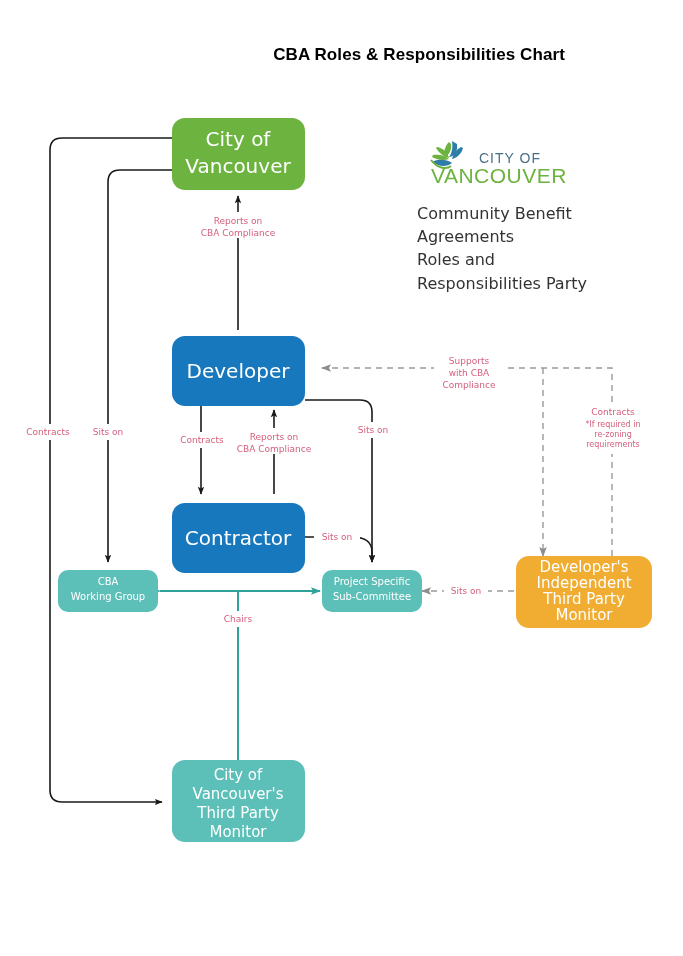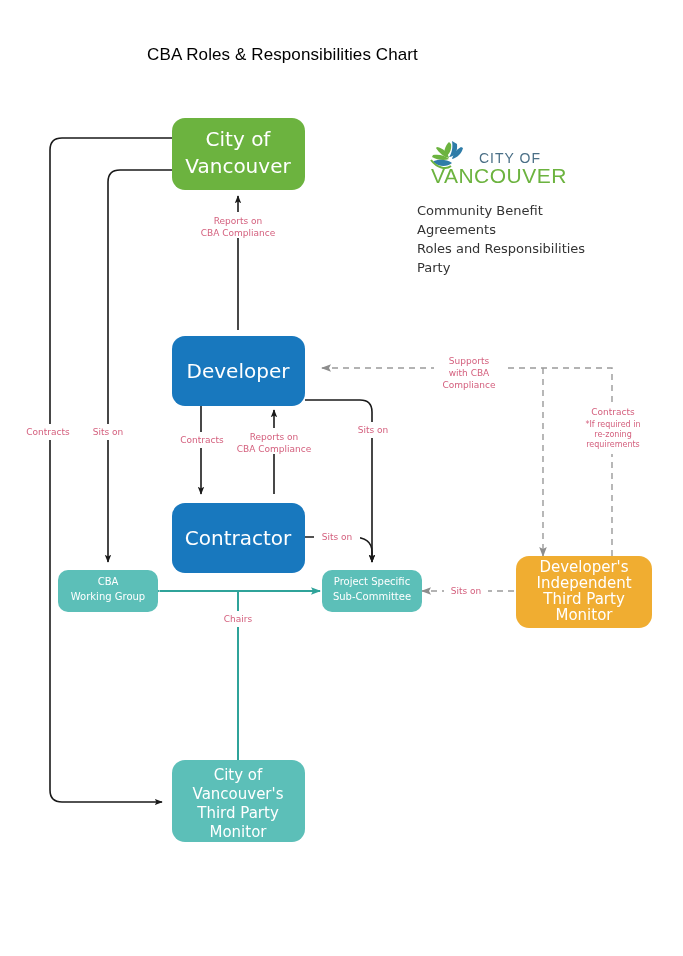--- a/index.html
+++ b/index.html
@@ -13,23 +13,23 @@
     height: 956px;
     position: relative;
     font-family: "DejaVu Sans", "Liberation Sans", sans-serif;
     overflow: hidden;
   }
   #page-title {
     position: absolute;
     top: 45px;
     left: 0;
     width: 565px;
-    text-align: center;
+    text-align: right;
     font-family: "Liberation Sans", sans-serif;
-    font-weight: normal;
+    font-weight: bold;
     font-size: 17px;
     color: #000000;
     letter-spacing: 0.1px;
   }
   #chart-svg {
     position: absolute;
     top: 0;
     left: 0;
   }
   .node-label {
@@ -73,21 +73,21 @@
     width: 200px;
   }
   #logo-mark {
     position: relative;
     height: 52px;
     width: 160px;
   }
   #logo-caption {
     margin-top: 14px;
     font-family: "DejaVu Sans", "Liberation Sans", sans-serif;
-    font-size: 13px;
+    font-size: 16px;
     color: #333333;
     line-height: 1.45;
   }
 </style>
 </head>
 <body>
 
 <div id="page-title">CBA Roles &amp; Responsibilities Chart</div>
 
 <svg id="chart-svg" width="683" height="956" viewBox="0 0 683 956">

